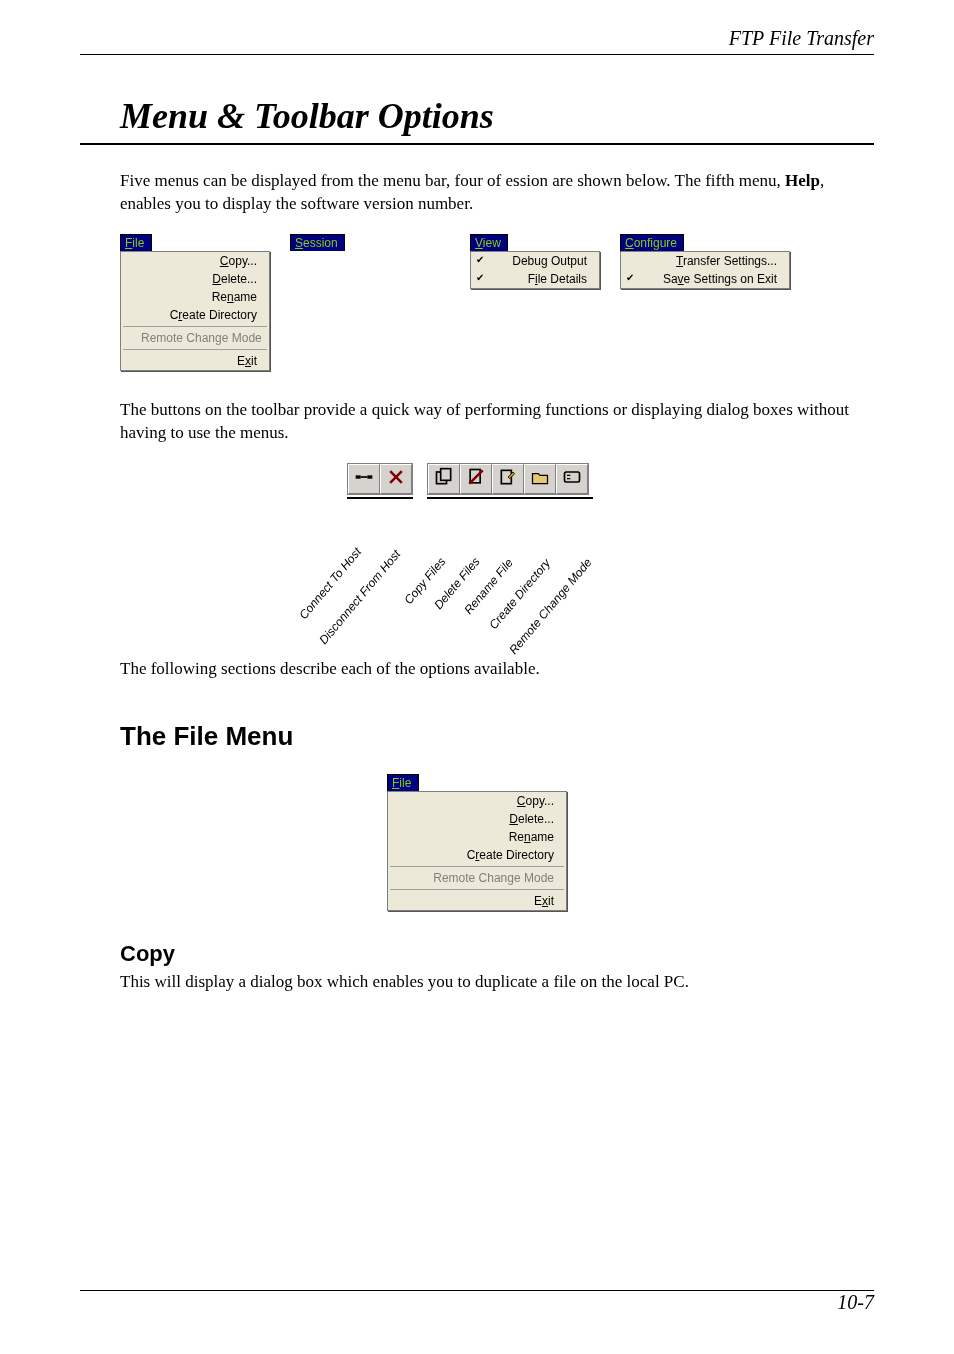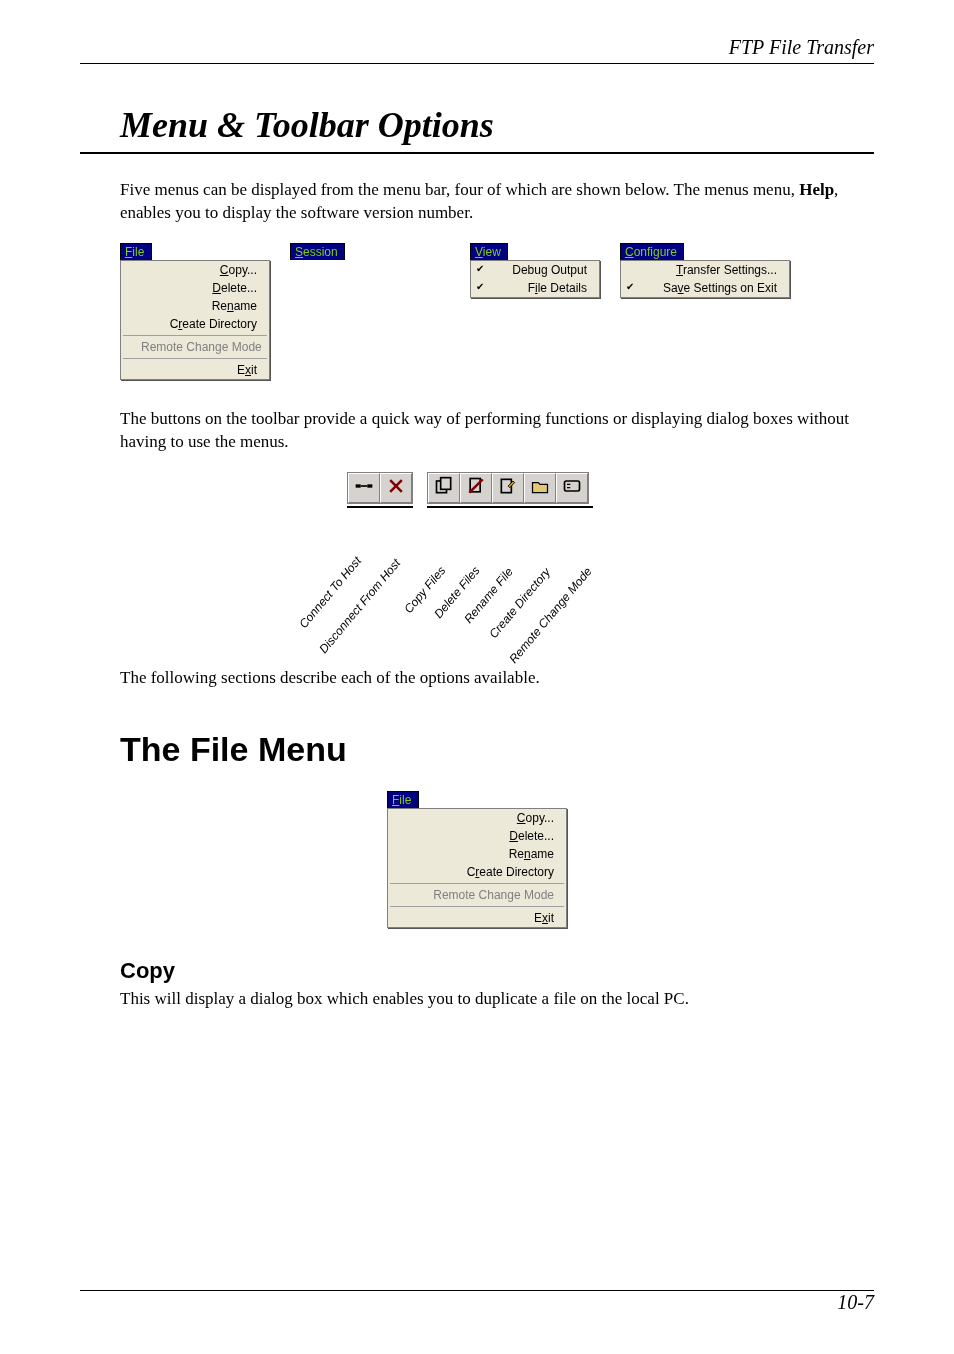--- a/index.html
+++ b/index.html
@@ -6,21 +6,21 @@
   body {
     margin: 0;
     background: #ffffff;
     font-family: "Times New Roman", Times, serif;
     color: #000;
     width: 954px;
     height: 1354px;
     position: relative;
   }
   .page {
-    padding: 36px 80px 40px 80px;
+    padding: 27px 80px 40px 80px;
   }
   .header-right {
     text-align: right;
     font-style: italic;
     font-size: 20px;
     border-bottom: 1.5px solid #000;
     padding-bottom: 4px;
     margin-bottom: 40px;
   }
   .main-title {
@@ -135,21 +135,21 @@
     position:absolute;
     height:2px;
     background:#000;
     left:50px;
     top:34px;
   }
 
   
   .section-heading {
     font-family: Arial, Helvetica, sans-serif;
-    font-size: 34px;
+    font-size: 26px;
     font-weight: bold;
     margin: 40px 0 22px 0;
     padding-left: 40px;
   }
 
   
   .single-menu-wrap {
     width: 180px;
     margin: 0 auto 30px auto;
   }
@@ -176,21 +176,21 @@
 <body>
 
 <div class="page">
 
   <div class="header-right">FTP File Transfer</div>
 
   <h1 class="main-title">Menu &amp; Toolbar Options</h1>
   <hr class="title-rule">
 
   <p class="body-text">
-    <span>Five menus can be displayed from the menu bar, four of which are shown below. The menus menu, </span><span class="bold">Help</span><span>, enables you to display the software version number.</span>
+    <span>Five menus can be displayed from the menu bar, four of ession are shown below. The fifth menu, </span><span class="bold">Help</span><span>, enables you to display the software version number.</span>
   </p>
 
   <div class="menu-row">
 
     <div class="menu-block" style="width:150px;">
       <div class="menu-title"><span class="ul">F</span><span>ile</span></div>
       <div class="menu-body">
         <div class="menu-item"><span class="ul">C</span>opy...</div>
         <div class="menu-item"><span class="ul">D</span>elete...</div>
         <div class="menu-item">Re<span class="ul">n</span>ame</div>

